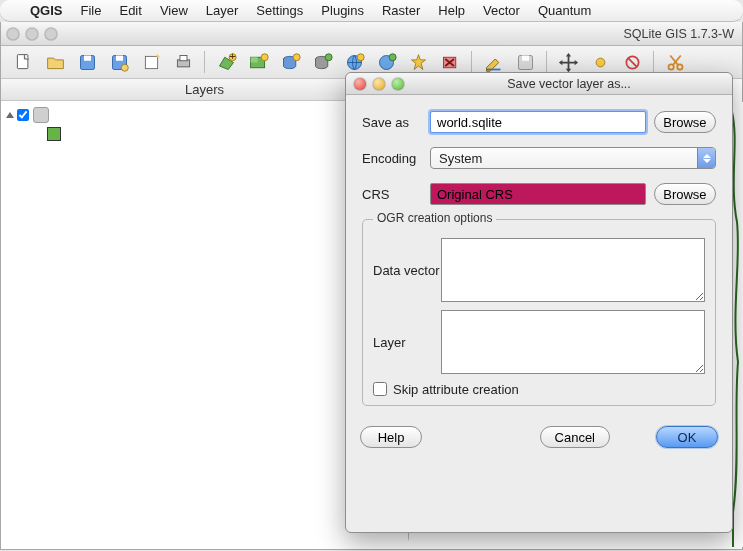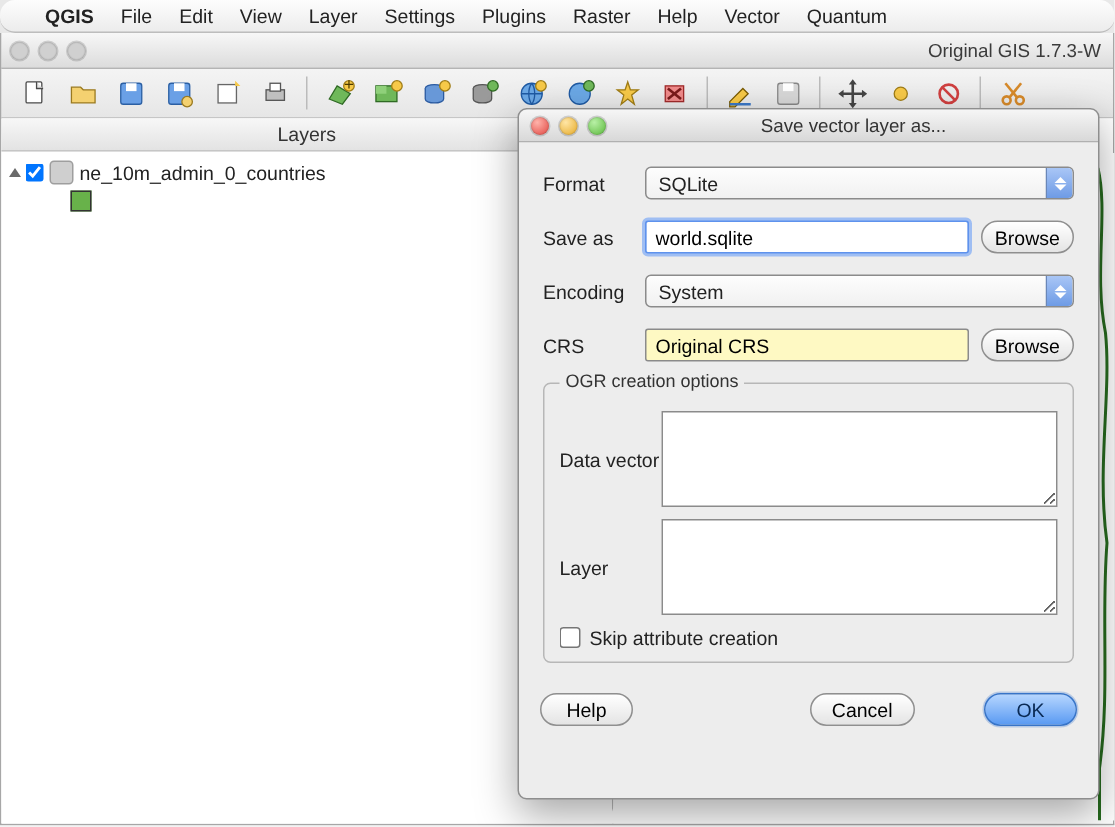--- a/index.html
+++ b/index.html
@@ -83,21 +83,21 @@
   }
   .mac-select .arrows::before, .mac-select .arrows::after { content:""; width:0;height:0; border-left:4px solid transparent; border-right:4px solid transparent;}
   .mac-select .arrows::before { border-bottom:4px solid #fff;}
   .mac-select .arrows::after  { border-top:4px solid #fff;}
 
   .text-input {
     height:22px; border:1px solid #8b8b8b; border-radius:2px; background:#fff;
     padding:0 6px; font-size:13px; width:100%;
   }
   .text-input.focus { outline:3px solid rgba(94,151,247,.55); outline-offset:-1px; border-color:#5d8de0;}
-  .text-input.readonly { background:#fef9c3; }
+  .text-input.readonly { background:#be185d; }
 
   .aqua-btn {
     height:22px; padding:0 14px; border:1px solid #8f8f8f; border-radius:11px;
     background:linear-gradient(#ffffff,#e4e4e4); font-size:13px; cursor:default;
     display:inline-flex; align-items:center; justify-content:center; min-width:62px;
   }
   .aqua-btn.default {
     background:linear-gradient(#b6d6ff,#5a9af2); border-color:#3774c8; color:#0a2a55;
     box-shadow: 0 0 0 1px rgba(58,120,210,.3);
     margin-left: 36px;
@@ -135,21 +135,21 @@
   <span>Quantum</span>
 </div>
 
 <div class="main-window">
   <div class="main-titlebar">
     <div class="traffic inactive">
       <span></span>
       <span></span>
       <span></span>
     </div>
-    <div class="main-title">Original GIS 1.7.3-W</div>
+    <div class="main-title">SQLite GIS 1.7.3-W</div>
   </div>
 
   <div class="toolbar">
     <div class="tb-btn">
         <svg viewBox="0 0 24 24">
           <rect x="5" y="3" width="12" height="16" rx="1" fill="#fff" stroke="#4a4a4a"></rect>
           <path d="M13 3v5h5" fill="#e6e6e6" stroke="#4a4a4a"></path>
         </svg>
       </div>
     <div class="tb-btn">
@@ -288,21 +288,20 @@
         <div class="dock-icons">
           <span>▣</span>
           <span>✕</span>
         </div>
       </div>
       <div class="layers-body">
         <div class="tree-row">
           <span class="tree-caret"></span>
           <input type="checkbox" class="chk" checked="" style="">
           <span class="layer-glyph"></span>
-          <span>ne_10m_admin_0_countries</span>
         </div>
         <div class="tree-row">
           <span class="legend-swatch"></span>
         </div>
       </div>
     </div>
     <div class="canvas"></div>
   </div>
 </div>
 
@@ -317,29 +316,20 @@
     <div class="traffic">
       <span class="tr-close"></span>
       <span class="tr-min"></span>
       <span class="tr-zoom"></span>
     </div>
     <div class="dlg-title">Save vector layer as...</div>
   </div>
 
   <div class="dlg-body">
 
-    <div class="form-row">
-      <div class="lbl">Format</div>
-      <div class="ctl">
-        <div class="mac-select">
-          <span>SQLite</span>
-          <span class="arrows"></span>
-        </div>
-      </div>
-    </div>
 
     <div class="form-row">
       <div class="lbl">Save as</div>
       <div class="ctl" style="display:flex; gap:8px;">
         <input class="text-input focus" value="world.sqlite" style="">
         <button class="aqua-btn">Browse</button>
       </div>
     </div>
 
     <div class="form-row">

